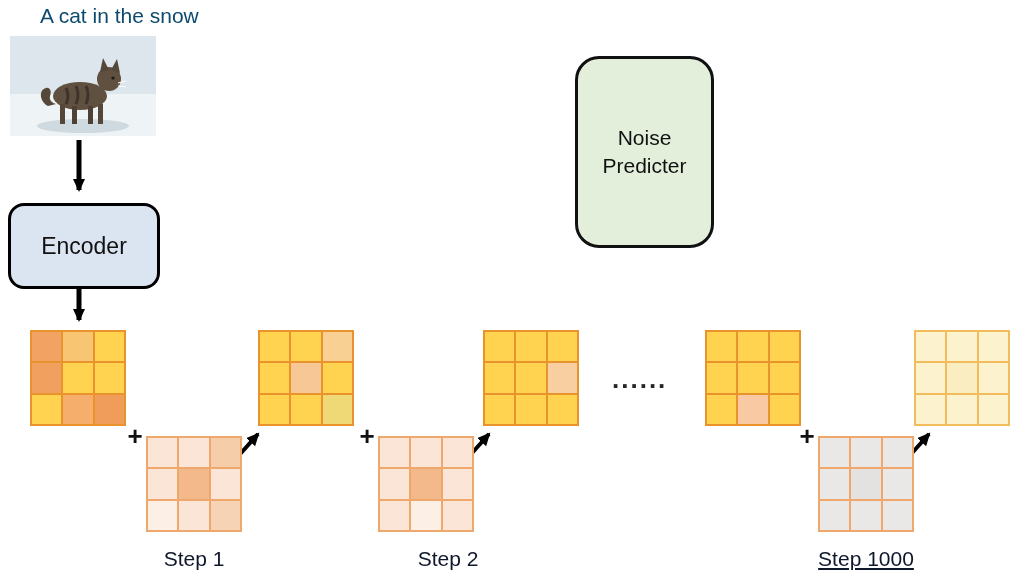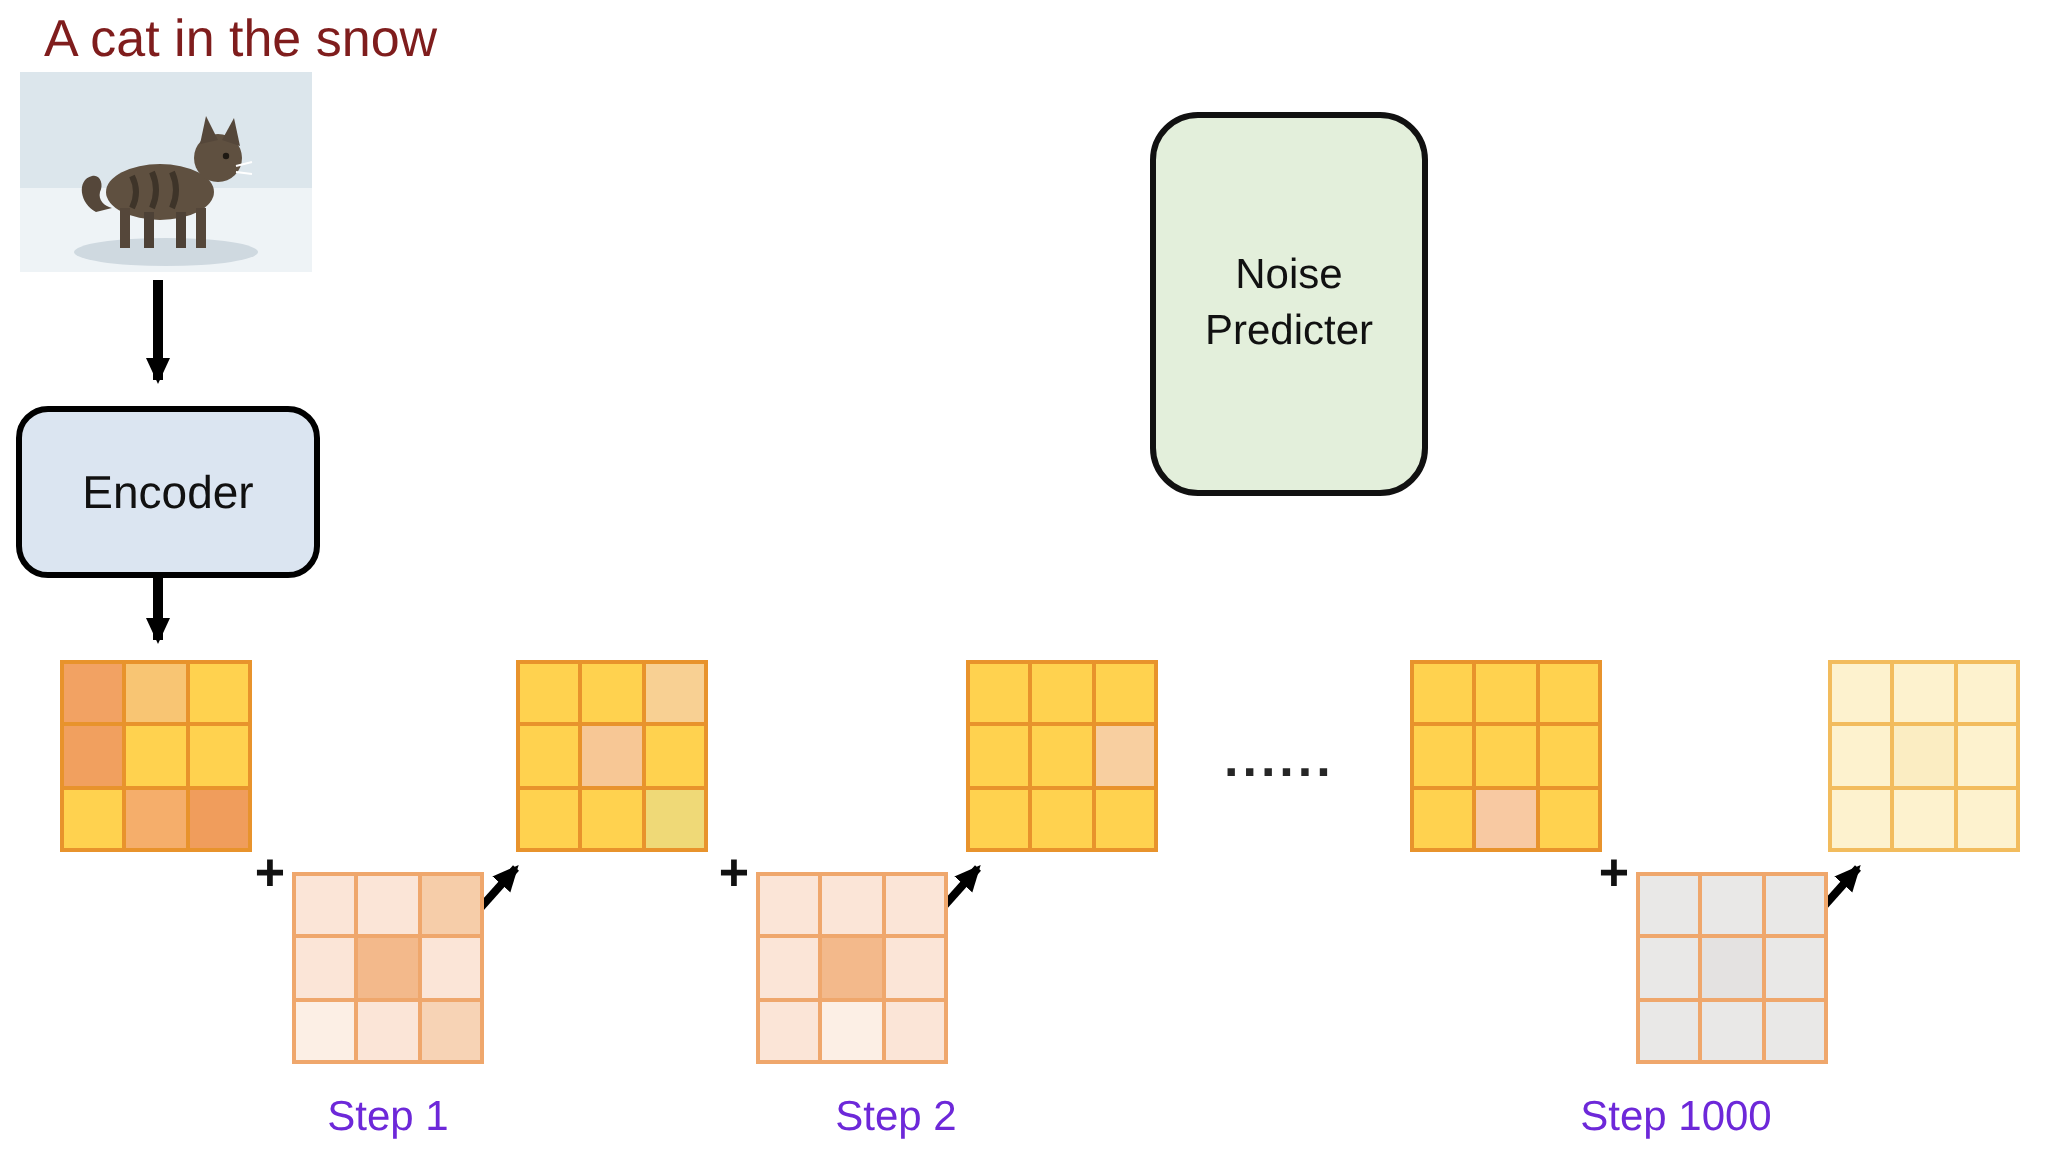--- a/index.html
+++ b/index.html
@@ -1,21 +1,21 @@
 <!DOCTYPE html>
 <html><head>
 <meta charset="utf-8">
 <style>
   html,body{margin:0;padding:0;background:#ffffff;}
   .canvas{
     position:relative;width:1024px;height:576px;background:#ffffff;overflow:hidden;
     font-family:"Liberation Sans",sans-serif;
   }
   .prompt{
-    position:absolute;left:22px;top:4px;font-size:26px;color:#7f1d1d;
+    position:absolute;left:40px;top:4px;font-size:21px;color:#0c4a6e;
   }
   .cat-photo{position:absolute;left:10px;top:36px;width:146px;height:100px;}
   .box{
     position:absolute;display:flex;align-items:center;justify-content:center;
     text-align:center;color:#111;
   }
   .encoder{
     left:8px;top:203px;width:146px;height:80px;background:#dbe5f1;
     border:3px solid #000;border-radius:16px;font-size:23px;
   }
@@ -30,21 +30,21 @@
     box-sizing:border-box;
   }
   .grid .cell{border:1px solid; box-sizing:border-box;}
   .plus{
     position:absolute;font-size:26px;font-weight:700;color:#111;width:22px;text-align:center;
   }
   .ellipsis{
     position:absolute;left:612px;top:364px;font-size:26px;font-weight:700;color:#262626;letter-spacing:2px;
   }
   .step-label{
-    position:absolute;top:547px;font-size:21px;color:#6d28d9;text-align:center;
+    position:absolute;top:547px;font-size:21px;color:#0f172a;text-align:center;
   }
   .arrows-layer{position:absolute;left:0;top:0;pointer-events:none;}
 </style>
 </head>
 <body>
 
 <div class="canvas">
 
   <div class="prompt">A cat in the snow</div>
 
@@ -181,15 +181,15 @@
     </div>
 
   <div class="plus" style="left:124px;top:421px;">+</div>
   <div class="plus" style="left:356px;top:421px;">+</div>
   <div class="plus" style="left:796px;top:421px;">+</div>
 
   <div class="ellipsis">......</div>
 
   <div class="step-label" style="left:146px;width:96px;">Step 1</div>
   <div class="step-label" style="left:400px;width:96px;">Step 2</div>
-  <div class="step-label" style="left:778px;width:120px;">Step 1000</div>
+  <div class="step-label" style="left:806px;width:120px;text-decoration:underline;">Step 1000</div>
 
 </div>
 
 </body></html>

